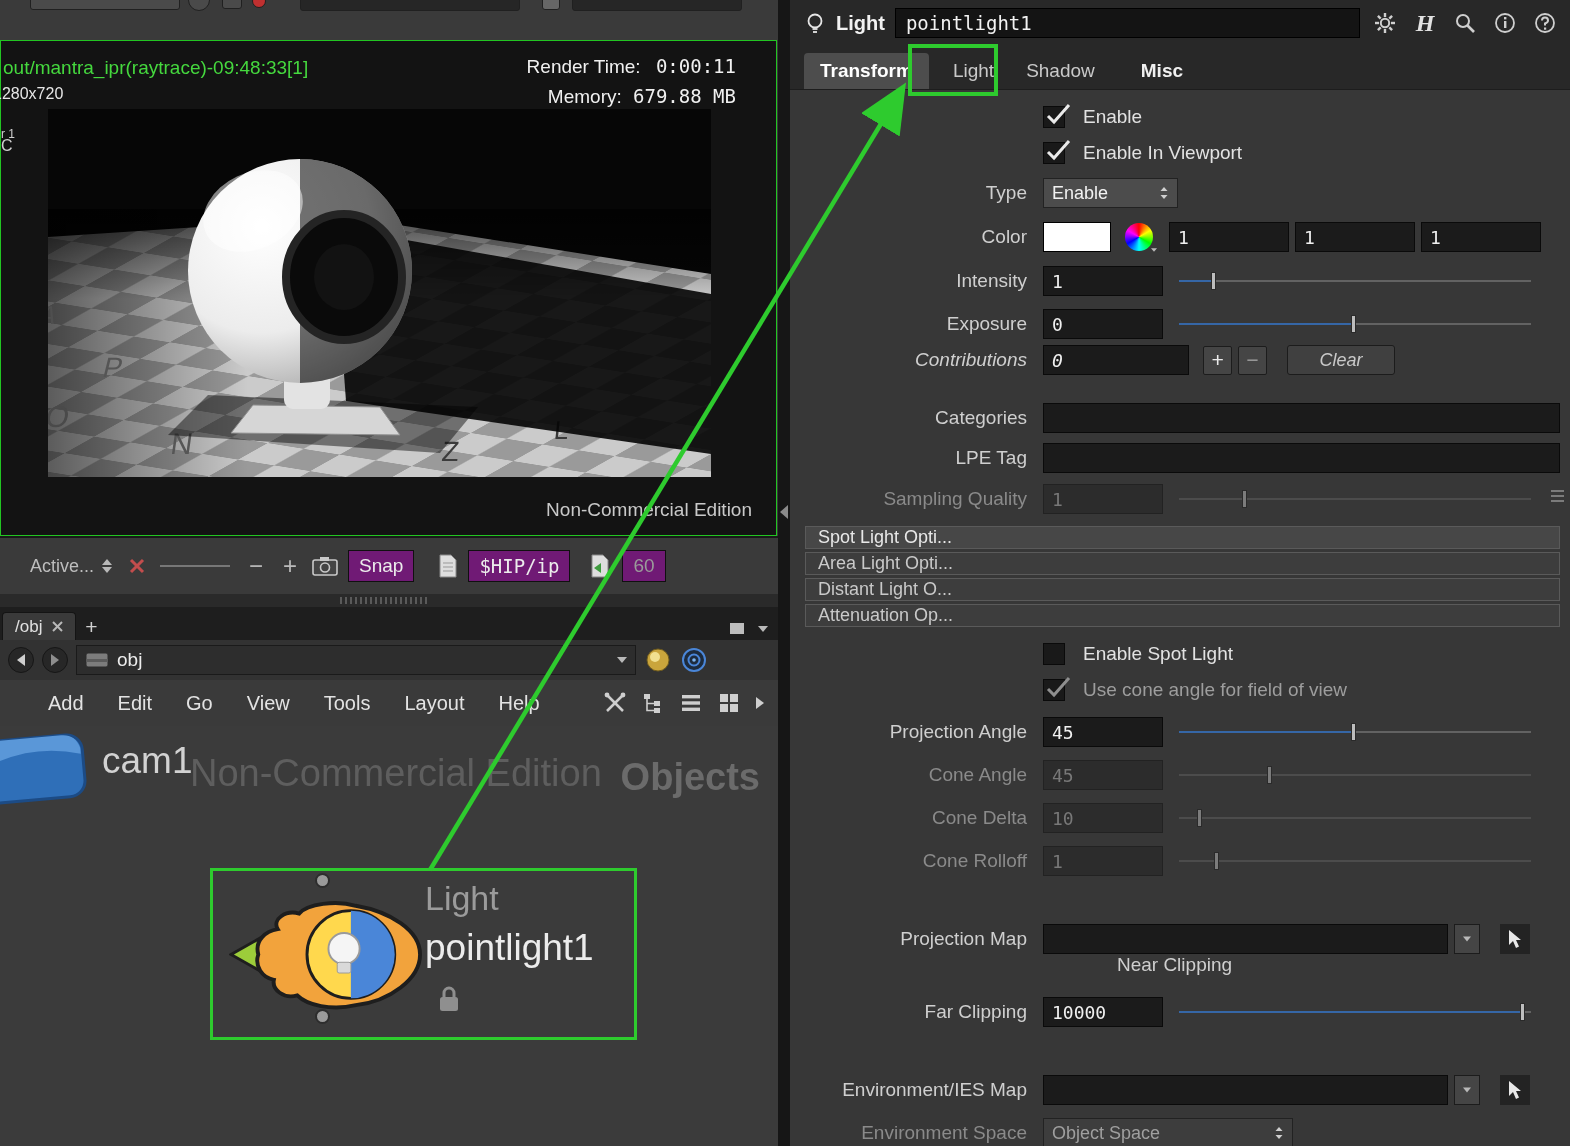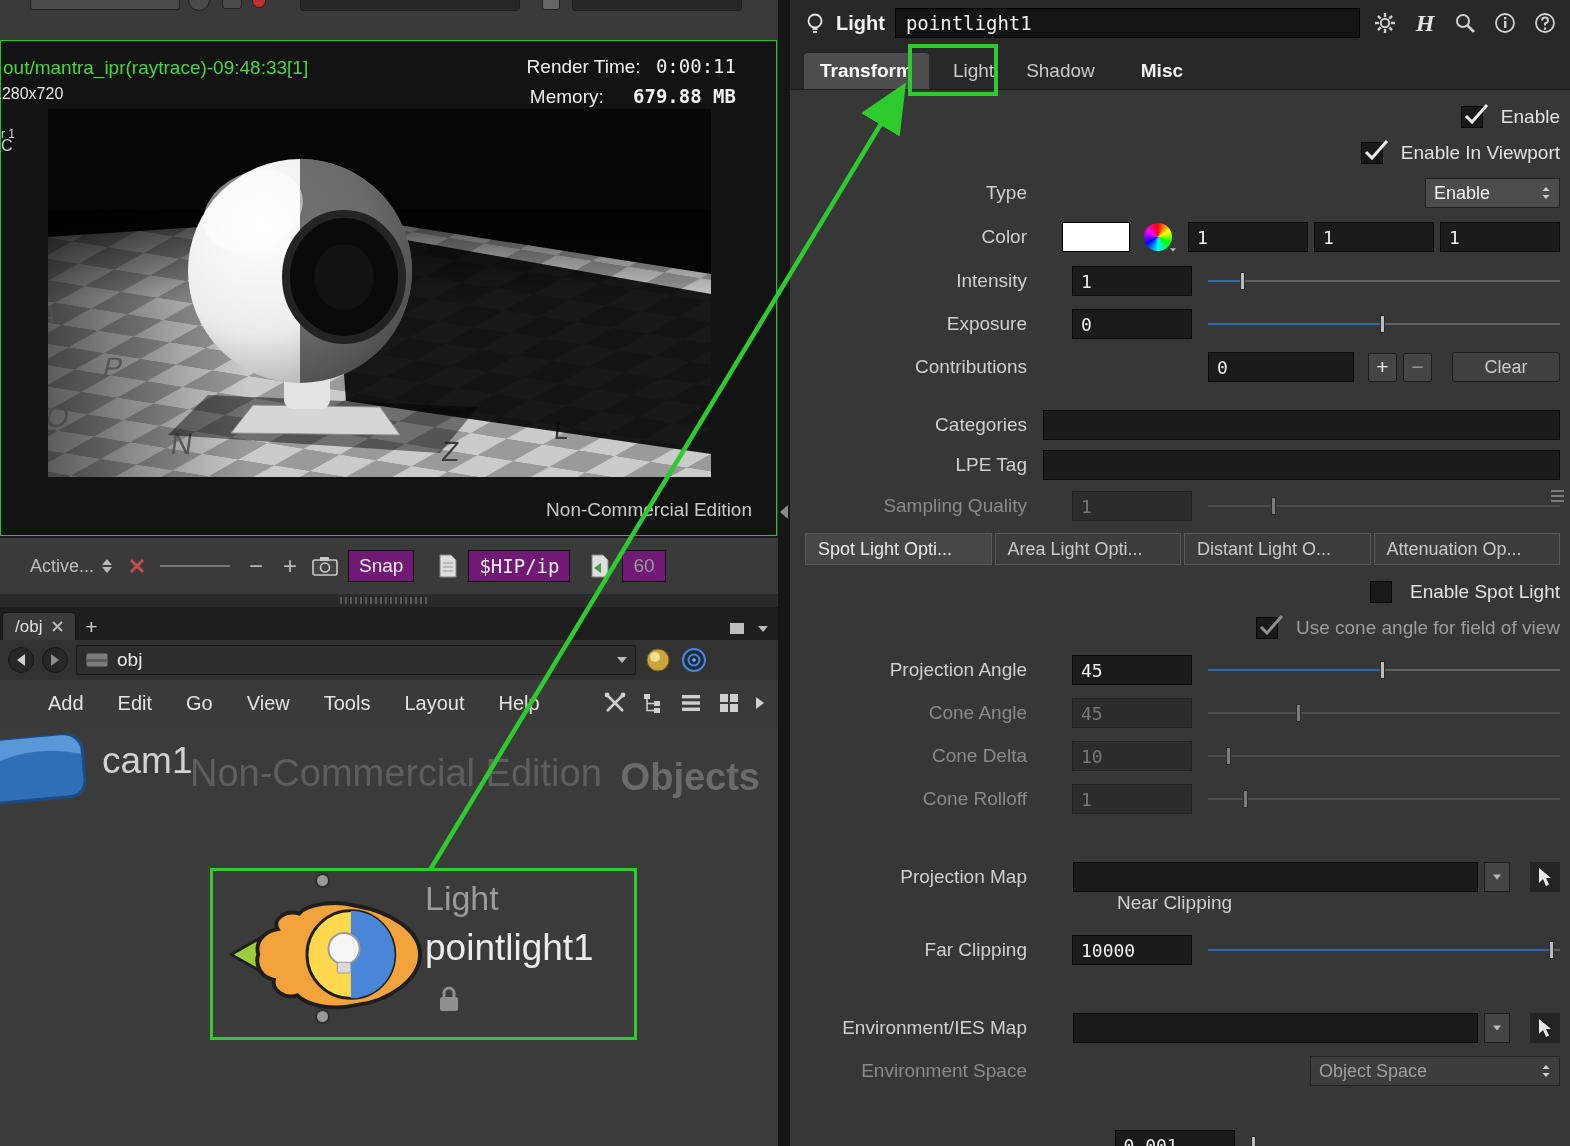--- a/index.html
+++ b/index.html
@@ -88,21 +88,21 @@
   .pp-tabs { height:44px; background:#282828; display:flex; align-items:flex-end; padding-left:14px; position:relative; border-bottom:1px solid #1d1d1d; }
   .tab { height:36px; padding:0 16px; display:flex; align-items:center; font-size:19px; color:#c9c9c9; }
   .tab.active { background:#4d4d4d; color:#fff; font-weight:bold; border-radius:4px 4px 0 0; }
   .tab.hl { color:#f0f0f0; font-weight:bold; }
 
   .pp-body { padding:6px 10px 0 15px; }
   .prow { display:flex; align-items:center; height:30px; }
   .prow.ckrow { height:26px; }
   .plabel { flex:0 0 238px; text-align:right; padding-right:16px; font-size:19px; color:#cfcfcf; white-space:nowrap; }
   .plabel.dim { color:#8a8a8a; }
-  .pctrl { flex:1; display:flex; align-items:center; gap:6px; position:relative;justify-content:flex-end; }
+  .pctrl { flex:1; display:flex; align-items:center; gap:6px; position:relative; }
 
   .nfield { width:120px; height:30px; background:#1b1b1b; border:1px solid #0a0a0a; color:#f0f0f0;
     font-family:"DejaVu Sans Mono", monospace; font-size:18px; display:flex; align-items:center; padding:0 8px; }
   .nfield.dis { background:#2c2c2c; color:#787878; border-color:#222; }
   .wfield { flex:1; width:auto; }
   .mfield { width:405px; flex:0 0 405px; }
 
   .slider { flex:1; max-width:352px; height:30px; position:relative; margin-left:10px; }
   .sl-track { position:absolute; left:0; right:0; top:14px; height:2px; background:#626262; }
   .sl-fill  { position:absolute; left:0; top:14px; height:2px; background:#3566a6; }
@@ -120,21 +120,21 @@
   .dropdown.gray { background:#3d3d3d; color:#9f9f9f; }
   .dropdown .spin .tri-up { border-bottom-color:#cfcfcf; transform:scale(0.7); }
   .dropdown .spin .tri-dn { border-top-color:#cfcfcf; transform:scale(0.7); }
 
   .btn-sq { width:29px; height:29px; background:#454545; border:1px solid #1c1c1c; color:#eaeaea; font-size:21px;
     display:flex; align-items:center; justify-content:center; border-radius:2px; }
   .btn-sq.dim { color:#9a9a9a; }
   .btn-clear { width:108px; height:30px; background:#404040; border:1px solid #1c1c1c; color:#c9c9c9; font-size:18px;
     display:flex; align-items:center; justify-content:center; border-radius:3px; margin-left:14px; }
 
-  .subtabs { display:flex; gap:3px; }
+  .subtabs { display:flex; gap:3px;flex-direction:column; }
   .subtab { flex:1; height:32px; background:#3d3d3d; border:1px solid #5a5a5a; color:#c9c9c9; font-size:18px;
     display:flex; align-items:center; padding:0 12px; white-space:nowrap; overflow:hidden; }
   .subtab.active { background:#474747; color:#e8e8e8; }
 
   .map-dd-btn { width:26px; height:30px; background:#454545; border:1px solid #1c1c1c; display:flex; align-items:center; justify-content:center; }
   .map-file-btn { width:30px; height:30px; background:#232323; display:flex; align-items:center; justify-content:center; margin-left:14px; }
 
   .scroll-grip { position:absolute; right:6px; top:487px; width:13px; height:15px;
     background:repeating-linear-gradient(0deg,#7b7b7b 0 2px, transparent 2px 5px); }
 
@@ -163,21 +163,21 @@
       <div class="rv-title">out/mantra_ipr(raytrace)-09:48:33[1]</div>
       <div class="rv-res">1280x720</div>
       <div class="rv-side1">r 1</div>
       <div class="rv-side2">C</div>
       <div class="rv-time">
         <span>Render Time:</span>
         <span class="mono" style="margin-left:10px;">0:00:11</span>
       </div>
       <div class="rv-mem">
         <span>Memory:</span>
-        <span class="mono" style="margin-left:24px;font-weight:bold;">679.88 MB</span>
+        <span class="mono" style="margin-left:6px;">679.88 MB</span>
       </div>
 
       <div class="rv-img">
         <svg width="663" height="368" viewBox="0 0 663 368">
           <defs>
             <pattern id="chk" width="72" height="72" patternUnits="userSpaceOnUse" patternTransform="matrix(1,0.16,-0.82,0.46,260,0)">
               <rect width="72" height="72" fill="#9a9a9a"></rect>
               <rect width="36" height="36" fill="#cbcbcb"></rect>
               <rect x="36" y="36" width="36" height="36" fill="#cbcbcb"></rect>
             </pattern>
@@ -516,21 +516,21 @@
         <div class="pctrl">
           <div class="nfield">0</div>
           <div class="slider">
             <div class="sl-track"></div>
             <div class="sl-fill" style="width:49%;"></div>
             <div class="sl-handle" style="left:49%;"></div>
           </div>
         </div>
       </div>
 
-      <div class="prow" style="margin-top:13px;">
+      <div class="prow" style="margin-top:6px;font-style:italic;">
         <div class="plabel">Contributions</div>
         <div class="pctrl">
           <div class="nfield" style="width:146px;">0</div>
           <div class="btn-sq" style="margin-left:8px;">+</div>
           <div class="btn-sq dim">−</div>
           <div class="btn-clear">Clear</div>
         </div>
       </div>
 
       <div class="prow" style="margin-top:28px;">

